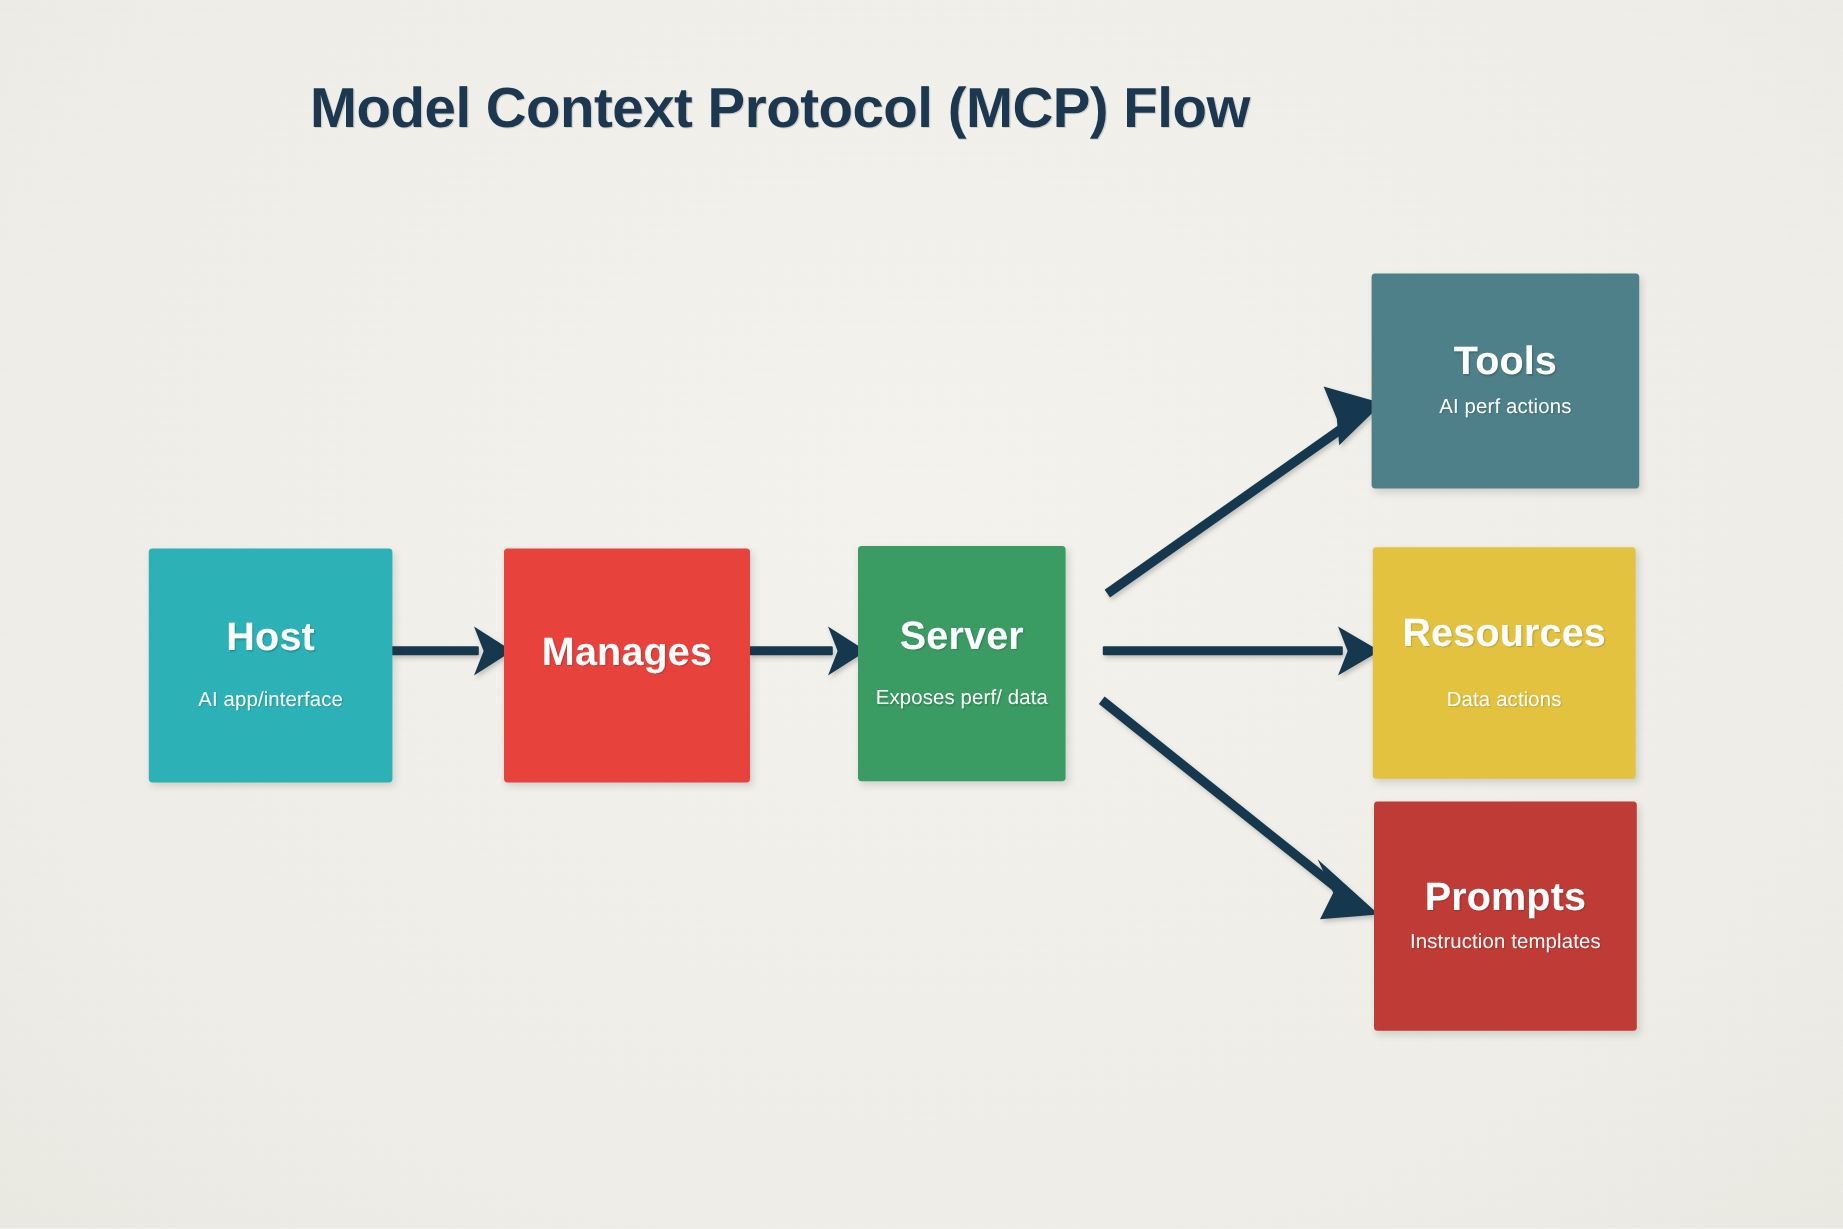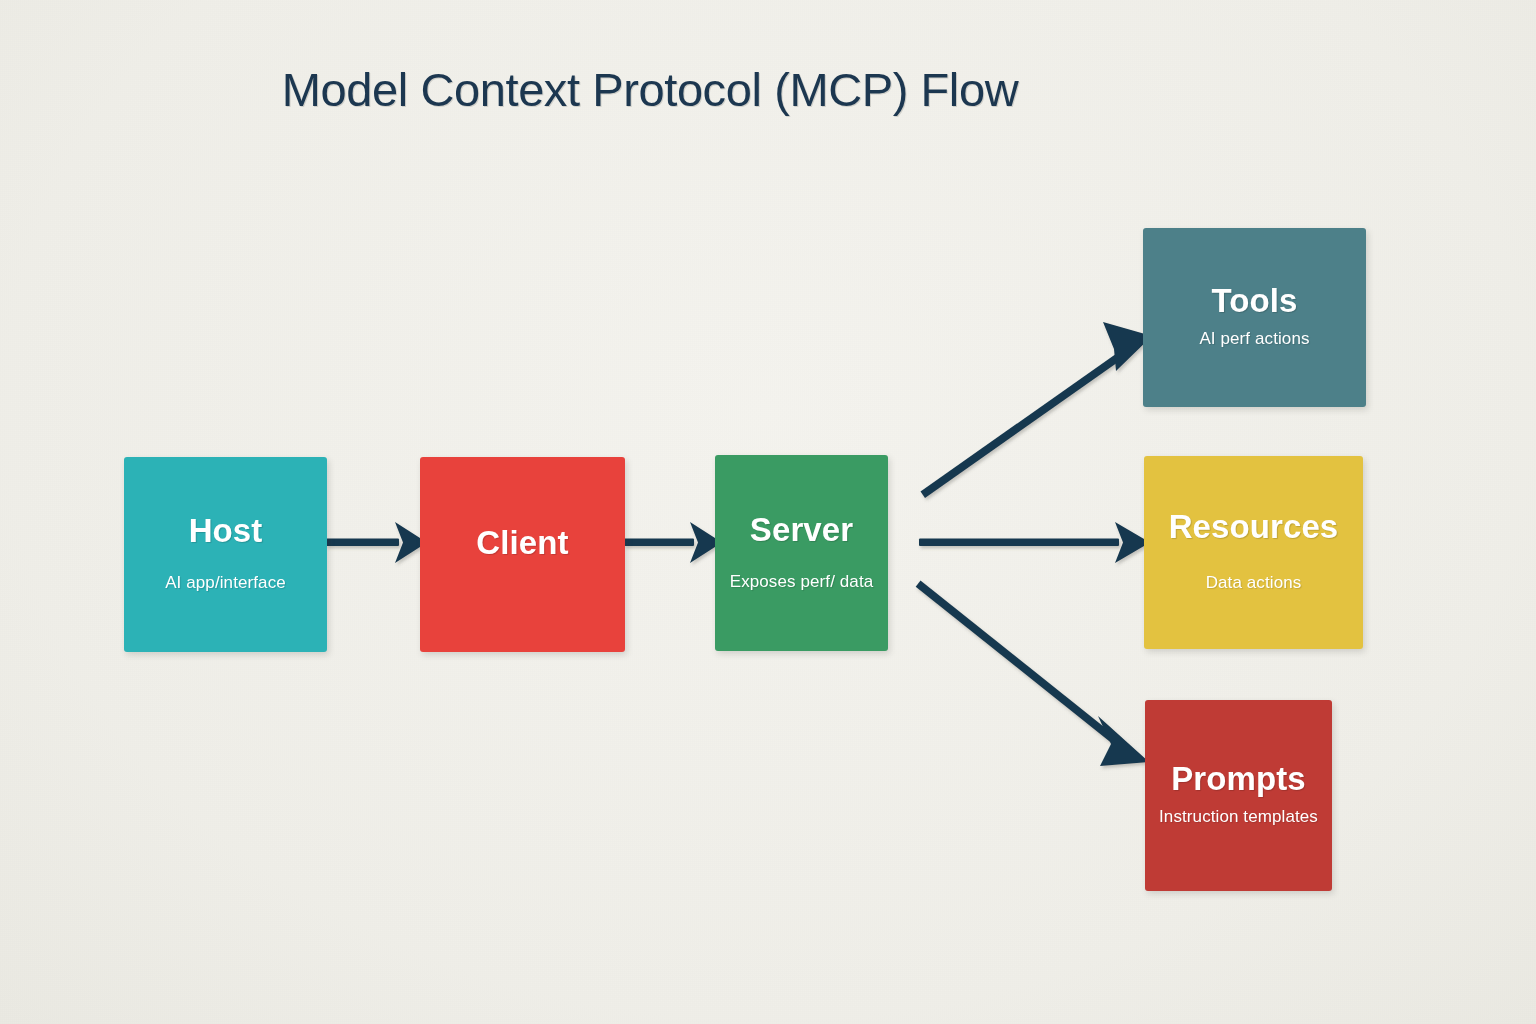--- a/index.html
+++ b/index.html
@@ -34,21 +34,21 @@
       repeating-linear-gradient(90deg, rgba(0,0,0,0.010) 0px, rgba(0,0,0,0.010) 1px, rgba(255,255,255,0.010) 1px, rgba(255,255,255,0.010) 2px);
   }
 
   #title {
     position: absolute;
     left: 0;
     top: 62px;
     width: 1300px;
     text-align: center;
     font-size: 47px;
-    font-weight: normal;
+    font-weight: bold;
     letter-spacing: -0.4px;
     color: #1c3750;
     text-shadow: 1px 1px 0 rgba(180,180,175,0.55);
     white-space: nowrap;
   }
 
   .node {
     position: absolute;
     box-sizing: border-box;
     display: flex;
@@ -77,21 +77,21 @@
     text-shadow: 1px 1px 1px rgba(0,0,0,0.14);
     max-width: 100%;
   }
 
   
   #node-host      { left: 124px; top: 457px; width: 203px; height: 195px; background: #2cb2b6; }
   #node-client    { left: 420px; top: 457px; width: 205px; height: 195px; background: #e8423c; }
   #node-server    { left: 715px; top: 455px; width: 173px; height: 196px; background: #3a9b63; }
   #node-tools     { left: 1143px; top: 228px; width: 223px; height: 179px; background: #4d8089; }
   #node-resources { left: 1144px; top: 456px; width: 219px; height: 193px; background: #e3c240; }
-  #node-prompts   { left: 1145px; top: 700px; width: 187px; height: 191px; background: #bf3b35; }
+  #node-prompts   { left: 1145px; top: 668px; width: 219px; height: 191px; background: #bf3b35; }
 
   #node-tools .node-title     { margin-bottom: 9px; }
   #node-resources .node-title { margin-bottom: 27px; }
   #node-prompts .node-title   { margin-bottom: 9px; }
 
   #arrows {
     position: absolute;
     inset: 0;
     pointer-events: none;
   }
@@ -141,21 +141,21 @@
 
     </g>
   </svg>
 
   <div class="node" id="node-host">
     <div class="node-title">Host</div>
     <div class="node-sub">AI app/interface</div>
   </div>
 
   <div class="node" id="node-client">
-    <div class="node-title">Client</div>
+    <div class="node-title">Manages</div>
   </div>
 
   <div class="node" id="node-server">
     <div class="node-title">Server</div>
     <div class="node-sub">Exposes perf/ data</div>
   </div>
 
   <div class="node" id="node-tools">
     <div class="node-title">Tools</div>
     <div class="node-sub">AI perf actions</div>

